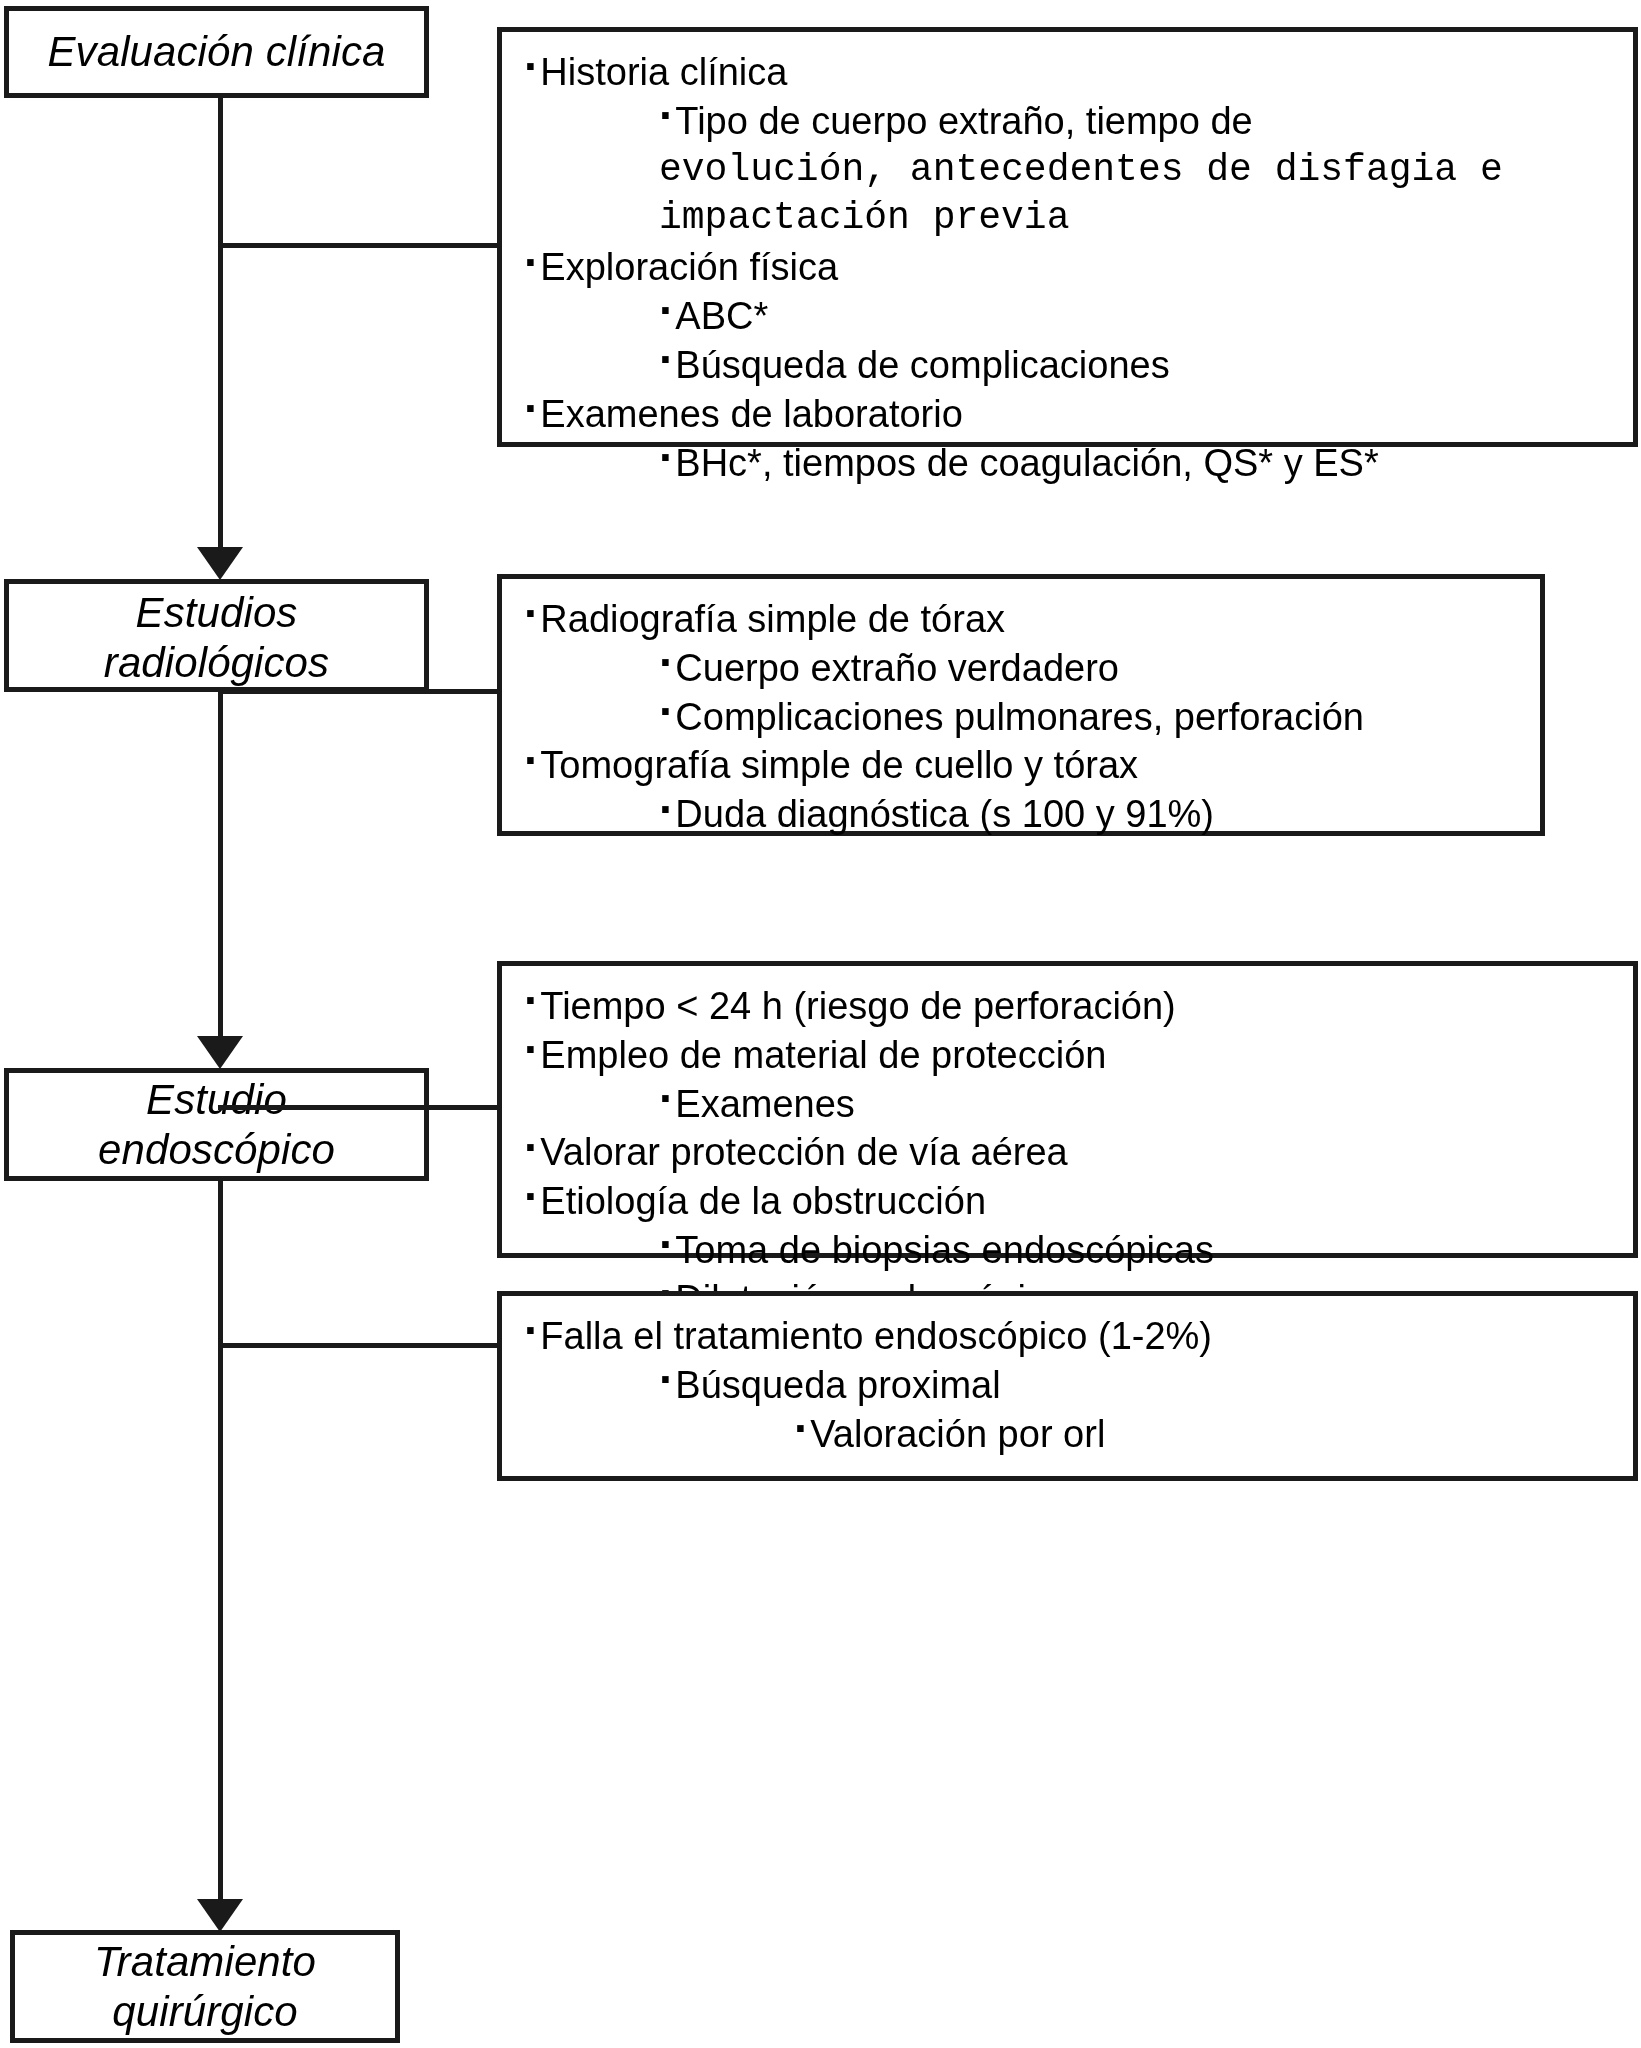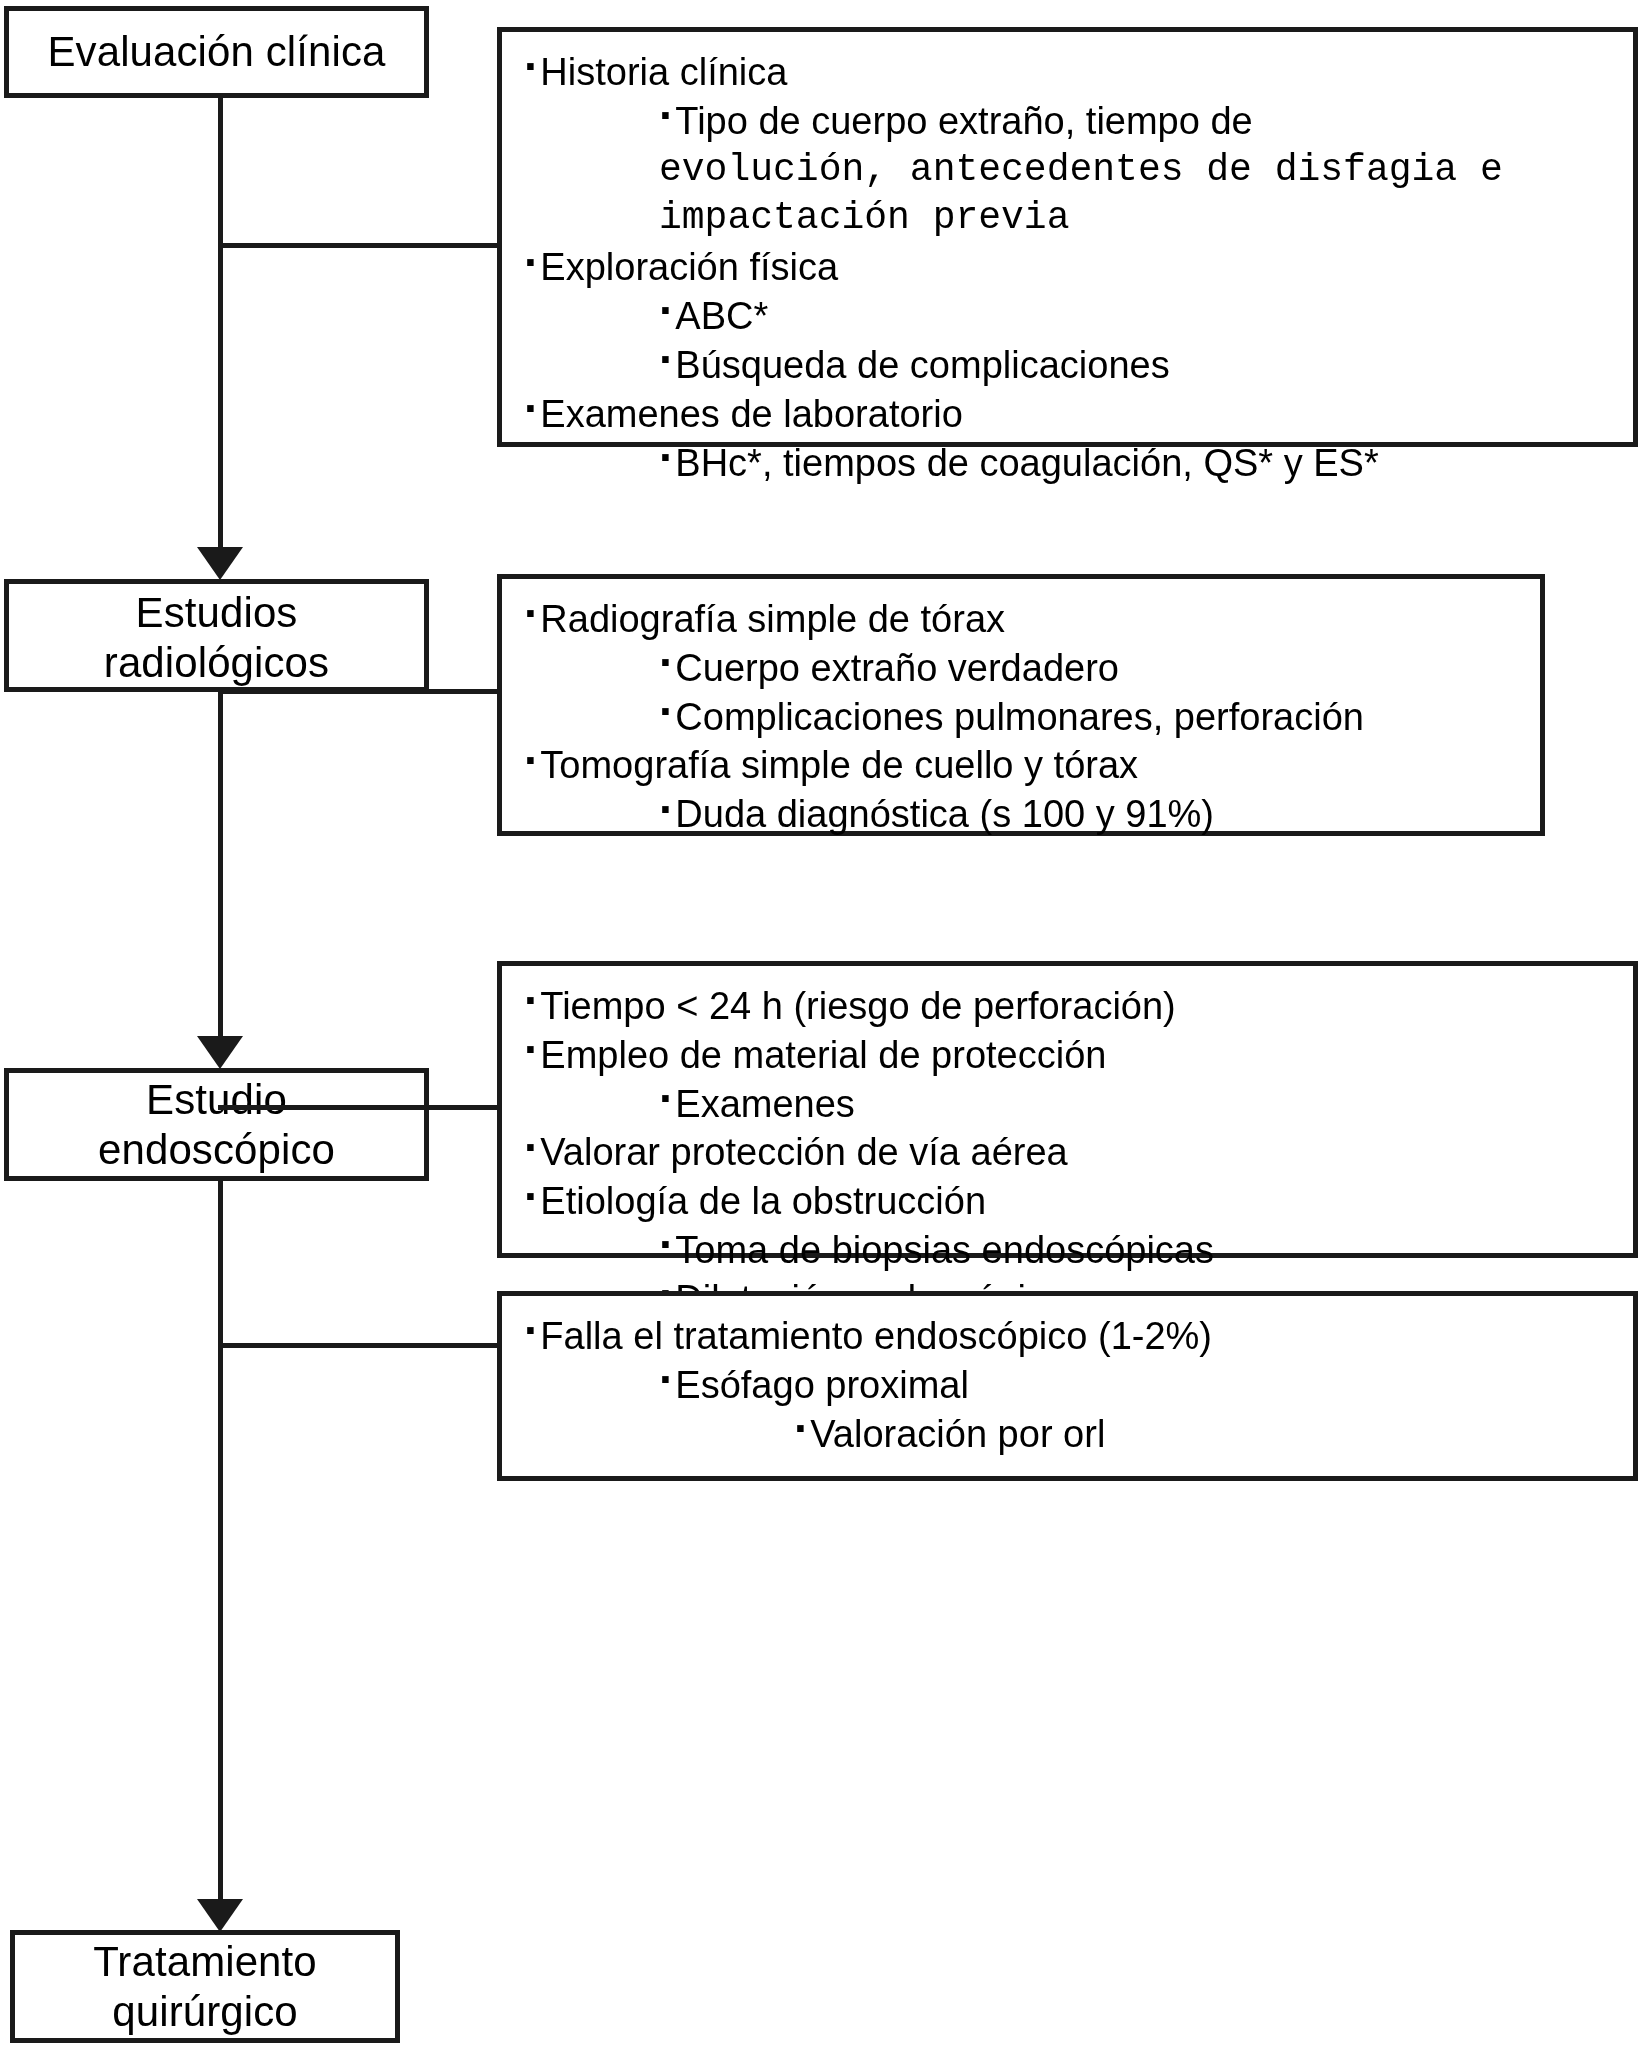--- a/index.html
+++ b/index.html
@@ -27,21 +27,21 @@
     background: #ffffff;
     display: flex;
     align-items: center;
     justify-content: center;
     text-align: center;
     line-height: 1.18;
     font-size: 42px;
     letter-spacing: 0.1px;
     padding: 4px 10px;
   }
-  .node span { display: block; }
+  .node span { display: block; font-style: italic; }
 
   
   .detail {
     position: absolute;
     box-sizing: border-box;
     border: 5px solid #1a1a1a;
     background: #ffffff;
     padding: 16px 10px 12px 22px;
     font-size: 38px;
     line-height: 1.285;
@@ -159,17 +159,17 @@
     <span class="bullet-l1 dot">Empleo de material de protección</span>
     <span class="bullet-l2 dot">Examenes</span>
     <span class="bullet-l1 dot">Valorar protección de vía aérea</span>
     <span class="bullet-l1 dot">Etiología de la obstrucción</span>
     <span class="bullet-l2 dot">Toma de biopsias endoscópicas</span>
     <span class="bullet-l2 dot">Dilatación endoscópica</span>
   </div>
 
   <div class="detail" style="left: 497px; top: 1291px; width: 1141px; height: 190px;">
     <span class="bullet-l1 dot">Falla el tratamiento endoscópico (1-2%)</span>
-    <span class="bullet-l2 dot">Esófago proximal</span>
+    <span class="bullet-l2 dot">Búsqueda proximal</span>
     <span class="bullet-l3 dot">Valoración por orl</span>
   </div>
 
 </div>
 
 </body></html>

